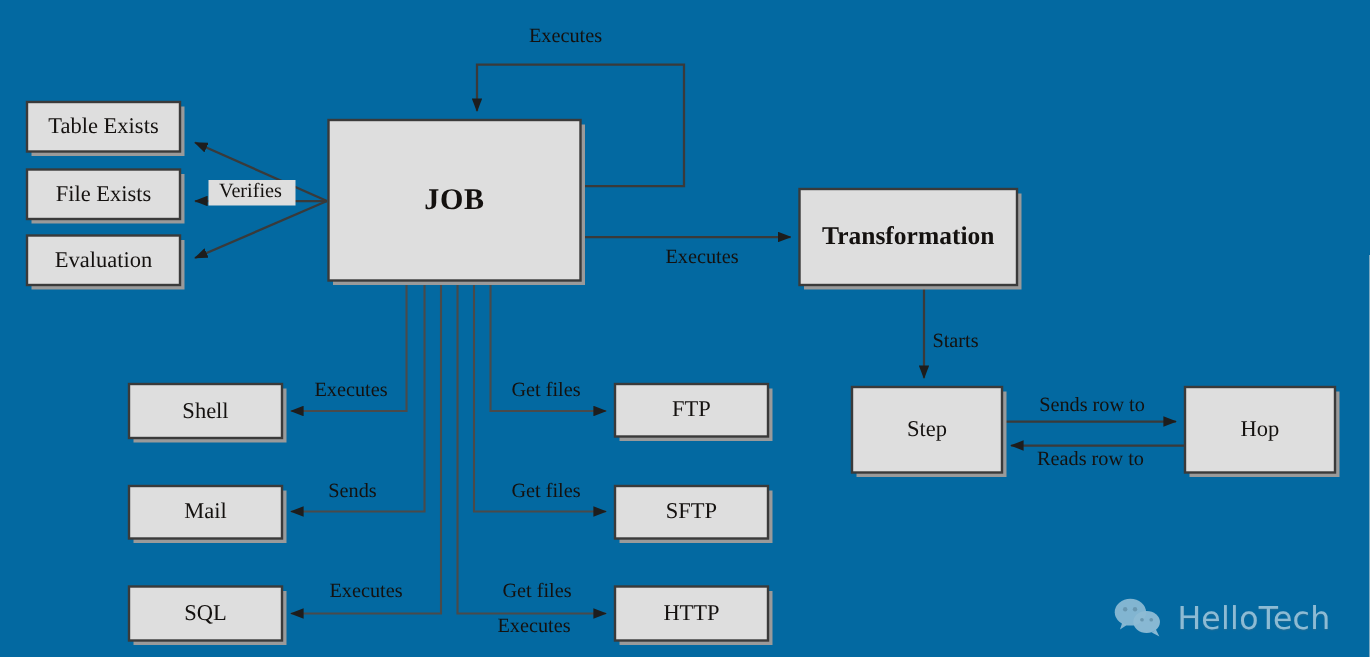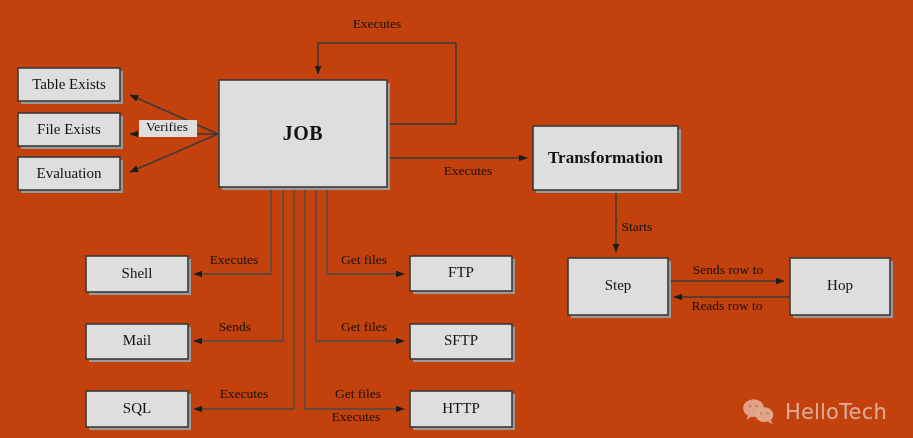--- a/index.html
+++ b/index.html
@@ -10,21 +10,21 @@
   body {
     width: 913px;
     height: 438px;
     overflow: hidden;
     font-family: "Liberation Serif", "DejaVu Serif", serif;
   }
   #diagram-root {
     position: relative;
     width: 913px;
     height: 438px;
-    background: #c2410c;
+    background: #0369a1;
   }
   svg.canvas {
     position: absolute;
     left: 0;
     top: 0;
     width: 913px;
     height: 438px;
     display: block;
   }
   .node-rect {

